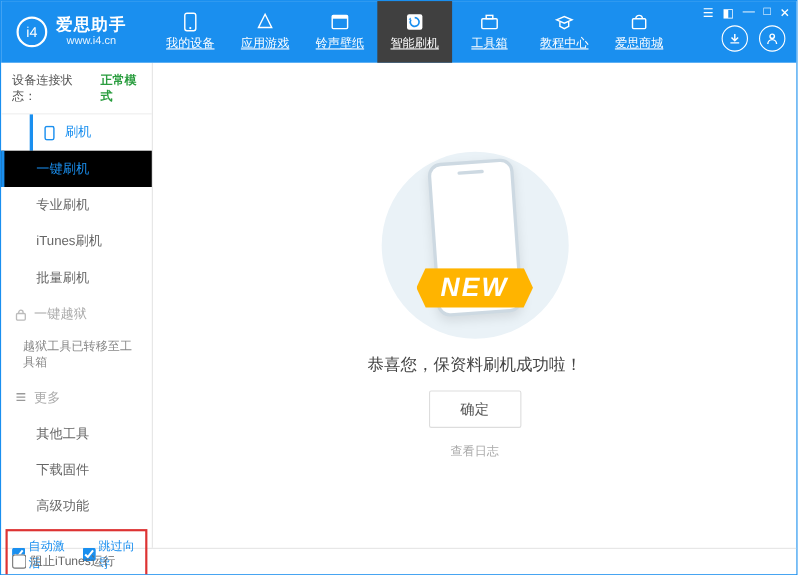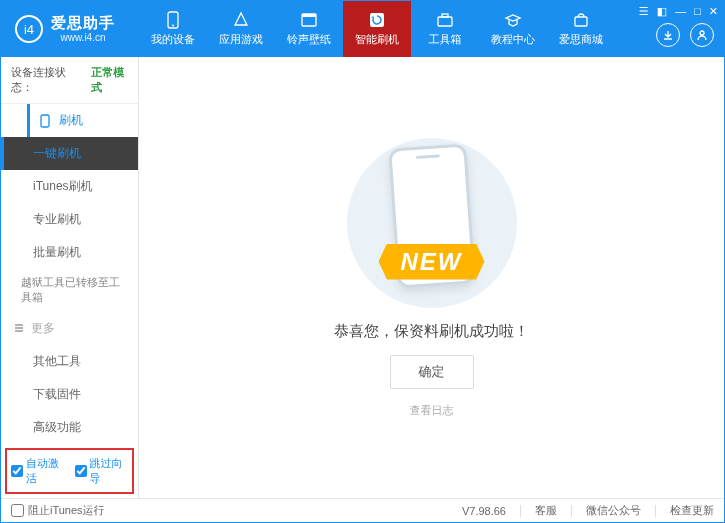--- a/index.html
+++ b/index.html
@@ -4,34 +4,34 @@
 <style>
 * { margin: 0; padding: 0; box-sizing: border-box; font-family: "Microsoft YaHei", Arial, sans-serif; }
 body { background: #fff; width: 725px; height: 523px; overflow: hidden; border: 1px solid #1a8fef; }
 .header { background: #1a8fef; color: #fff; height: 56px; display: flex; align-items: center; position: relative; }
 .logo-area { display: flex; align-items: center; padding: 0 14px; gap: 8px; }
 .logo-circle { width: 28px; height: 28px; border: 2px solid #fff; border-radius: 50%; display: flex; align-items: center; justify-content: center; font-size: 13px; font-weight: normal; }
 .brand { display: flex; flex-direction: column; line-height: 1.2; align-items: center; }
 .brand-name { font-size: 15px; font-weight: bold; letter-spacing: 1px; }
 .brand-url { font-size: 10px; opacity: 0.9; }
 .nav-tabs { display: flex; height: 100%; margin-left: 10px; }
-.nav-tab { width: 68px; display: flex; flex-direction: column; align-items: center; justify-content: center; gap: 3px; font-size: 11px; cursor: pointer; }
-.nav-tab.active { background: #b91c1c; }
+.nav-tab { width: 68px; display: flex; flex-direction: column; align-items: center; justify-content: center; gap: 3px; font-size: 11px; cursor: pointer; text-decoration: underline; }
+.nav-tab.active { background: #404040; }
 .nav-tab-icon { width: 18px; height: 18px; display: flex; align-items: center; justify-content: center; }
 .window-controls { position: absolute; top: 4px; right: 6px; display: flex; gap: 8px; font-size: 11px; }
 .header-right { position: absolute; right: 10px; bottom: 10px; display: flex; gap: 10px; }
 .header-icon-btn { width: 24px; height: 24px; border: 1.5px solid #fff; border-radius: 50%; display: flex; align-items: center; justify-content: center; }
 .body-area { display: flex; height: calc(100% - 56px - 24px); }
 .sidebar { width: 138px; border-right: 1px solid #e5e5e5; display: flex; flex-direction: column; font-size: 12px; color: #555; }
 .conn-status { padding: 8px 10px; font-size: 11px; display: flex; gap: 16px; border-bottom: 1px solid #eee; }
 .conn-status .mode { color: #2a9d3f; font-weight: bold; }
 .side-section { padding: 8px 12px; display: flex; align-items: center; gap: 8px; color: #444; margin-left: 26px; }
 .side-section.top-blue { color: #1a8fef; border-left: 3px solid #1a8fef; padding-left: 9px; }
 .side-item { padding: 8px 10px 8px 32px; cursor: pointer; color: #666; }
-.side-item.active { background: #404040; color: #1a8fef; border-left: 3px solid #1a8fef; padding-left: 29px; }
+.side-item.active { background: #000000; color: #1a8fef; border-left: 3px solid #1a8fef; padding-left: 29px; }
 .side-item.group { color: #aaa; padding-left: 12px; display: flex; align-items: center; gap: 6px; }
 .side-note { font-size: 11px; color: #888; padding: 6px 10px 6px 20px; line-height: 1.4; }
 .sidebar-spacer { flex: 1; }
 .checkbox-row { border: 2px solid #d33; margin: 4px; padding: 6px 4px; display: flex; gap: 10px; font-size: 11px; }
 .cb { display: flex; align-items: center; gap: 3px; color: #1a8fef; }
 .cb input { accent-color: #1a8fef; width: 12px; height: 12px; }
 .main { flex: 1; display: flex; flex-direction: column; align-items: center; justify-content: center; gap: 14px; position: relative; }
 .illustration { width: 210px; height: 170px; position: relative; }
 .circle-bg { width: 170px; height: 170px; background: #eaf2f7; border-radius: 50%; position: absolute; left: 50%; top: 0; transform: translateX(-50%); }
 .phone { width: 78px; height: 140px; background: #fff; border: 3px solid #cdd9e2; border-radius: 12px; position: absolute; left: 50%; top: 8px; transform: translateX(-50%) rotate(-4deg); box-shadow: 0 4px 10px rgba(0,0,0,0.1); }
@@ -149,23 +149,30 @@
       <span>设备连接状态：</span>
       <span class="mode">正常模式</span>
     </div>
     <div class="side-section top-blue">
       <svg width="12" height="14" viewBox="0 0 12 14">
           <rect x="2" y="1" width="8" height="12" rx="1.5" fill="none" stroke="#1a8fef" stroke-width="1.3"></rect>
         </svg>
       <span>刷机</span>
     </div>
     <div class="side-item active">一键刷机</div>
+    <div class="side-item">专业刷机</div>
     <div class="side-item">iTunes刷机</div>
-    <div class="side-item">专业刷机</div>
     <div class="side-item">批量刷机</div>
+    <div class="side-item group">
+      <svg width="12" height="12" viewBox="0 0 12 12">
+          <rect x="2" y="5" width="8" height="6" rx="1" fill="none" stroke="#bbb" stroke-width="1.2"></rect>
+          <path d="M4 5 v-1 a2 2 0 0 1 4 0 v1" fill="none" stroke="#bbb" stroke-width="1.2"></path>
+        </svg>
+      <span>一键越狱</span>
+    </div>
     <div class="side-note">越狱工具已转移至工具箱</div>
     <div class="side-item group">
       <svg width="12" height="12" viewBox="0 0 12 12">
           <path d="M2 3 h8 M2 6 h8 M2 9 h8" stroke="#999" stroke-width="1.3"></path>
         </svg>
       <span>更多</span>
     </div>
     <div class="side-item">其他工具</div>
     <div class="side-item">下载固件</div>
     <div class="side-item">高级功能</div>
@@ -193,22 +200,13 @@
     <button class="confirm-btn">确定</button>
     <div class="log-link">查看日志</div>
   </div>
 </div>
 
 <div class="footer">
   <label style="display:flex;align-items:center;gap:4px;">
       <input type="checkbox" style="">
       <span>阻止iTunes运行</span>
     </label>
-  <div class="footer-right">
-    <span>V7.98.66</span>
-    <span class="divider-v"></span>
-    <span>客服</span>
-    <span class="divider-v"></span>
-    <span>微信公众号</span>
-    <span class="divider-v"></span>
-    <span>检查更新</span>
-  </div>
 </div>
 
 </body></html>

